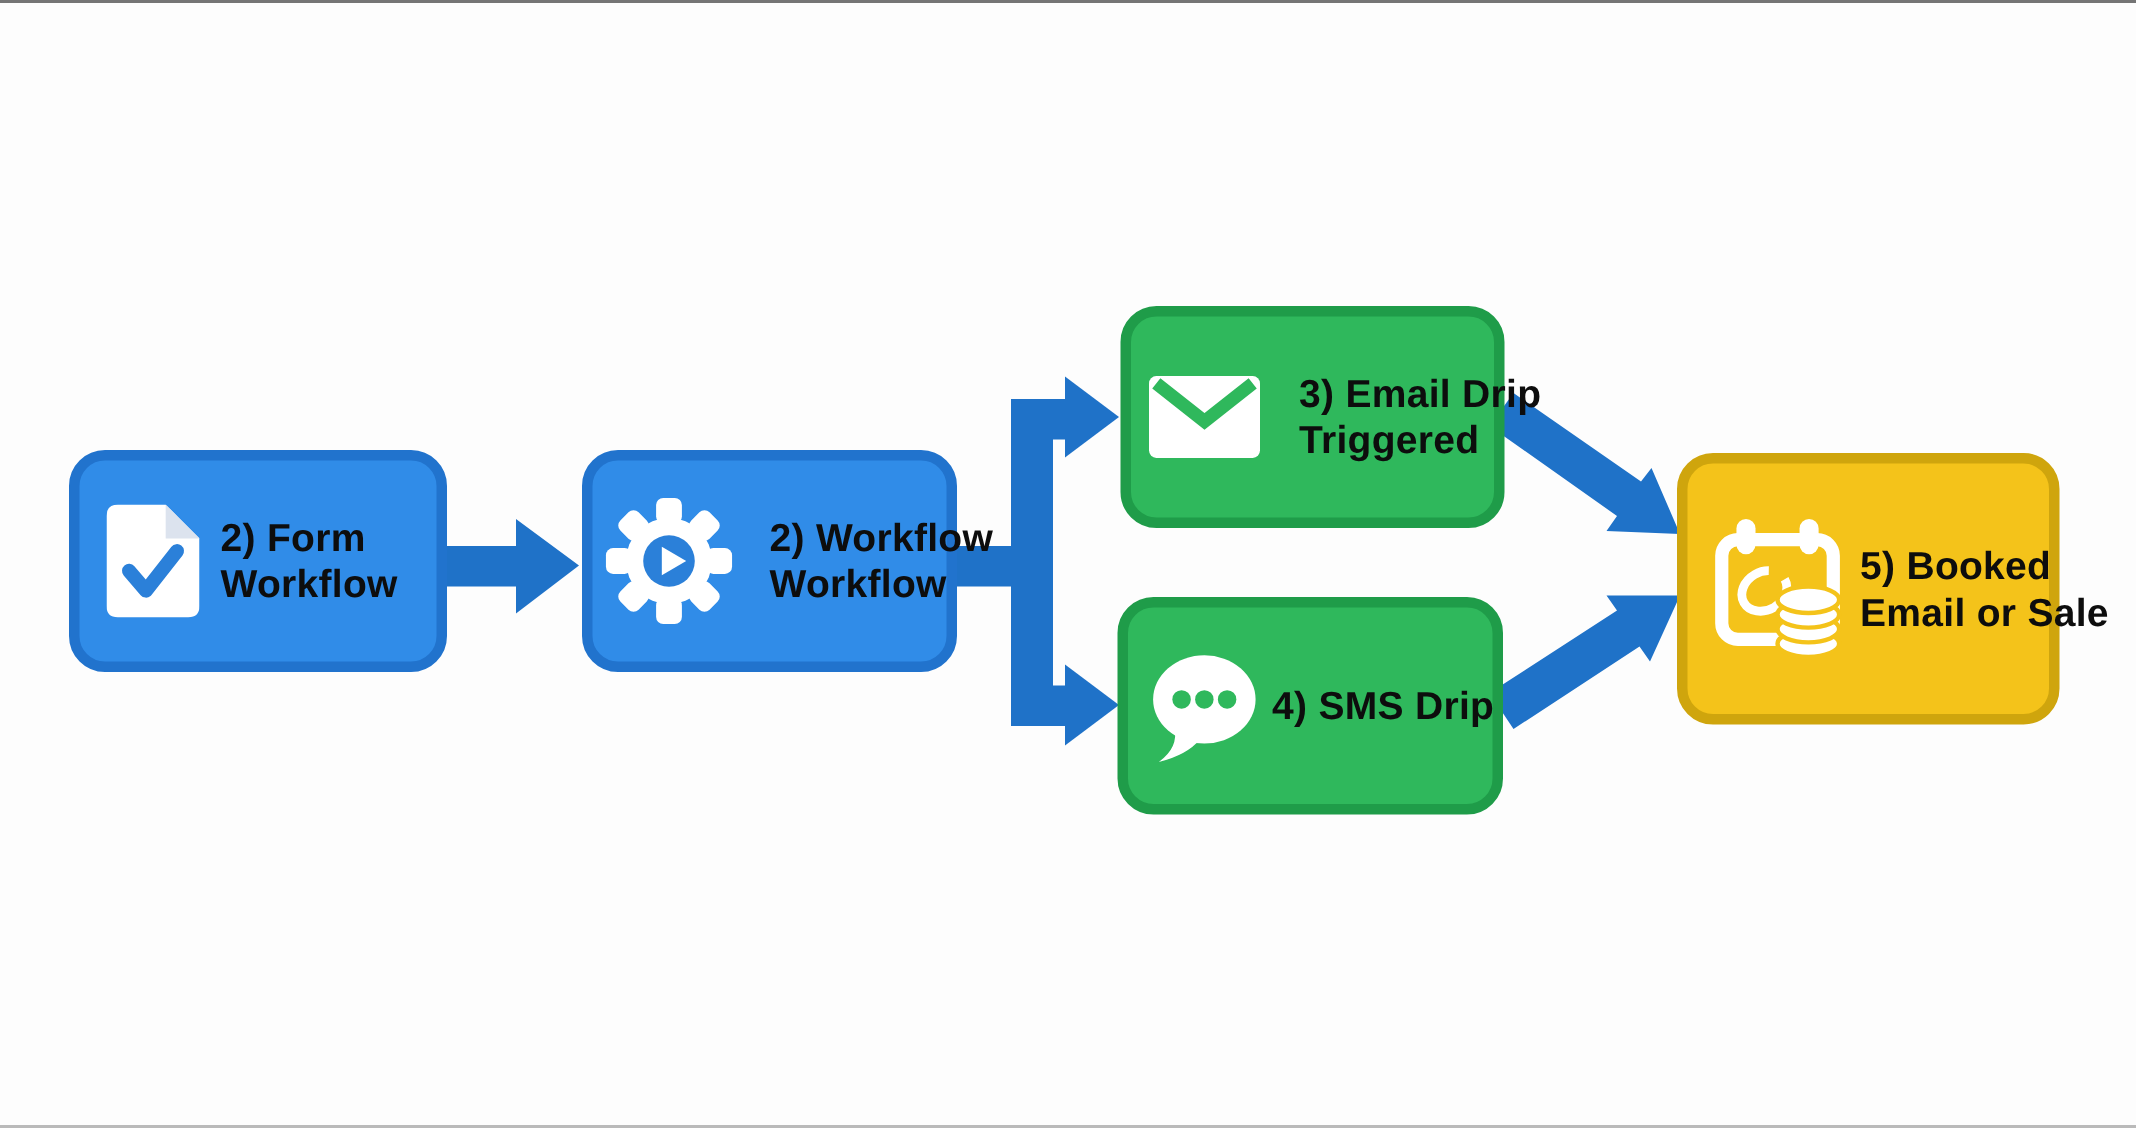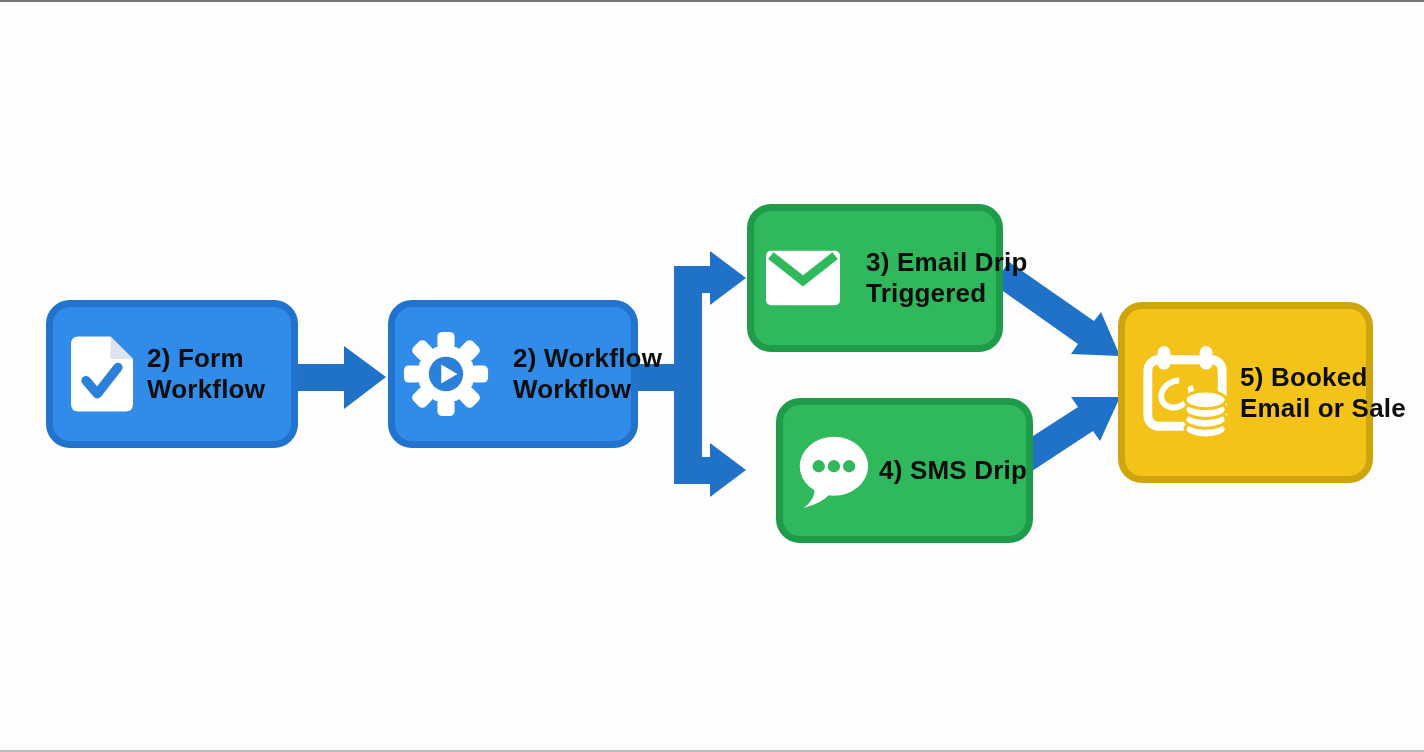--- a/index.html
+++ b/index.html
@@ -43,21 +43,21 @@
     padding-left: 18px;
     gap: 14px;
   }
   .node.blue   { background: var(--blue-fill);   border: 7px solid var(--blue-border); }
   .node.green  { background: var(--green-fill);  border: 7px solid var(--green-border); }
   .node.yellow { background: var(--yellow-fill); border: 7px solid var(--yellow-border); }
 
   .node-1 { left: 46px;   top: 300px; width: 252px; height: 148px; }
   .node-2 { left: 388px;  top: 300px; width: 250px; height: 148px; padding-left: 8px;  gap: 24px; }
   .node-3 { left: 747px;  top: 204px; width: 256px; height: 148px; padding-left: 12px; gap: 26px; }
-  .node-4 { left: 745px;  top: 398px; width: 257px; height: 145px; padding-left: 12px; gap: 10px; margin-left: 31px; }
+  .node-4 { left: 745px;  top: 398px; width: 257px; height: 145px; padding-left: 12px; gap: 10px; }
   .node-5 { left: 1118px; top: 302px; width: 255px; height: 181px; padding-left: 16px;  gap: 9px;  }
 
   .node-icon { flex: 0 0 auto; display: block; }
 
   .node-label {
     font-weight: 700;
     font-size: 26px;
     line-height: 31px;
     color: var(--node-text);
     letter-spacing: 0.2px;

